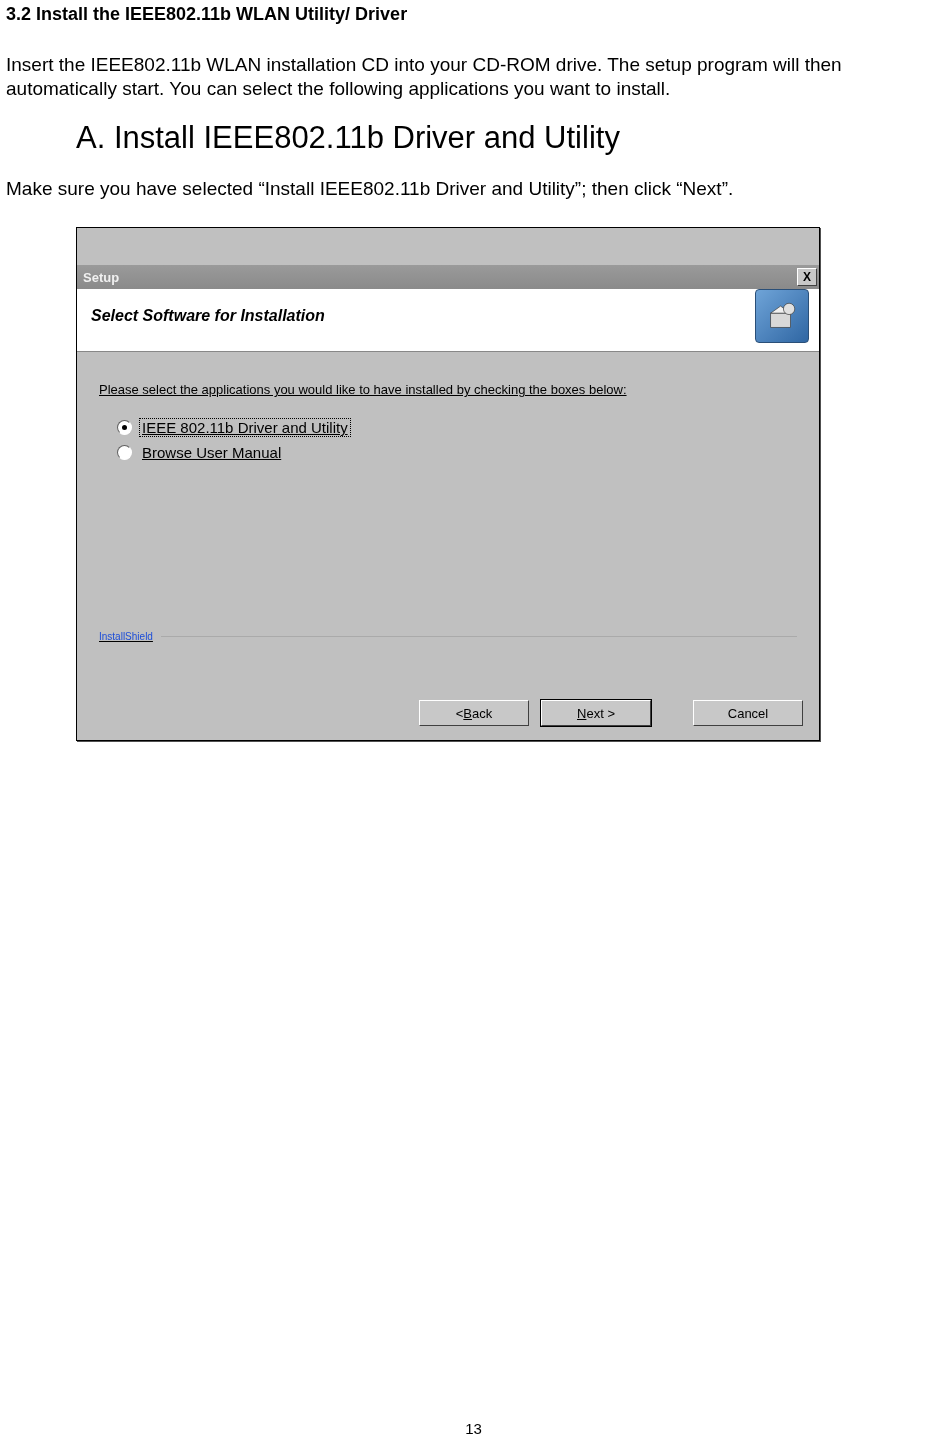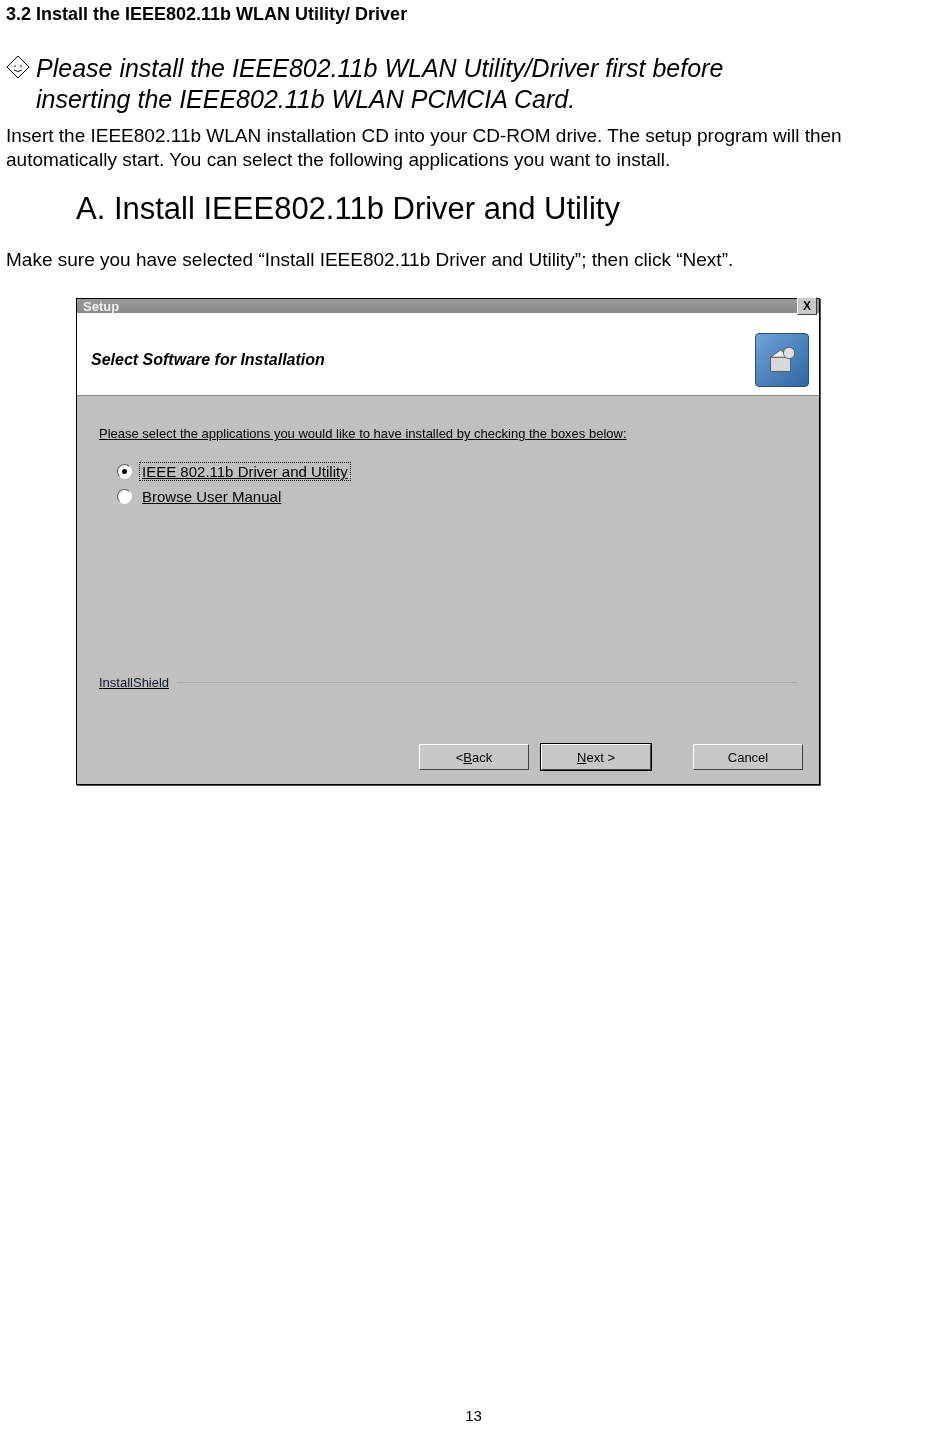--- a/index.html
+++ b/index.html
@@ -53,21 +53,21 @@
   .list {
     margin: 0 0 18px 70px;
   }
   .list-item {
     font-size: 31px;
     line-height: 1.25;
     margin-bottom: 20px;
   }
   .page-num {
     position: absolute;
-    bottom: 18px;
+    bottom: 5px;
     left: 0;
     right: 0;
     text-align: center;
     font-size: 15px;
     font-family: Arial, sans-serif;
   }
 
   
   .dialog-wrap {
     margin: 26px 0 0 70px;
@@ -79,23 +79,24 @@
     font-family: Tahoma, Arial, sans-serif;
     font-size: 13px;
     box-shadow: 1px 1px 0 #505050;
   }
   .titlebar {
     display: flex;
     align-items: center;
     justify-content: space-between;
     background: linear-gradient(#9a9a9a, #8a8a8a);
     color: #fff;
-    height: 14px;
+    height: 24px;
     padding: 0 2px 0 6px;
     font-size: 13px;
+    margin-top: 37px;
   }
   .titlebar .title {
     font-weight: bold;
     color: #f0f0f0;
   }
   .titlebar .close {
     width: 18px;
     height: 16px;
     background: #c8c8c8;
     border: 1px solid #404040;
@@ -105,21 +106,21 @@
     align-items: center;
     justify-content: center;
     font-weight: bold;
     font-size: 12px;
     color: #000;
     cursor: pointer;
   }
   .header-band {
     background: #ffffff;
     border-bottom: 1px solid #888;
-    padding: 20px 10px 8px 14px;
+    padding: 0 10px 8px 14px;
     display: flex;
     align-items: center;
     justify-content: space-between;
     height: 54px;
     box-sizing: content-box;
   }
   .header-band .heading {
     font-weight: bold;
     font-size: 16px;
     font-style: italic;
@@ -184,22 +185,22 @@
     outline: 1px dotted #000;
   }
 
   .brand-row {
     margin-top: 170px;
     display: flex;
     align-items: center;
     gap: 8px;
   }
   .brand-label {
-    color: #0f172a;
-    font-size: 13px;
+    color: #1d4ed8;
+    font-size: 10px;
   }
   .brand-line {
     flex: 1;
     border-top: 1px solid #aaa;
     height: 0;
   }
 
   .button-row {
     display: flex;
     justify-content: flex-end;
@@ -226,34 +227,20 @@
   .win-btn .ul { text-decoration: underline; }
   .btn-spacer { width: 18px; }
 </style>
 </head>
 <body>
 
 <div class="page">
 
   <h2 class="section-title">3.2 Install the IEEE802.11b WLAN Utility/ Driver</h2>
 
-  <div class="note-line">
-    <span class="note-icon">
-      <svg viewBox="0 0 24 24" width="24" height="24">
-        <polygon points="12,1 23,12 12,23 1,12" fill="none" stroke="#000" stroke-width="1"></polygon>
-        <circle cx="9" cy="11" r="0.8" fill="#000"></circle>
-        <circle cx="15" cy="11" r="0.8" fill="#000"></circle>
-        <path d="M8 15 q4 3 8 0" fill="none" stroke="#000" stroke-width="0.9"></path>
-      </svg>
-    </span>
-    <div class="note-text">
-      <span>Please install the IEEE802.11b WLAN Utility/Driver first before</span>
-      <span class="cont">inserting the IEEE802.11b WLAN PCMCIA Card.</span>
-    </div>
-  </div>
 
   <p class="para">Insert the IEEE802.11b WLAN installation CD into your CD-ROM drive. The setup program will then automatically start. You can select the following applications you want to install.</p>
 
   <div class="list">
     <div class="list-item">A. Install IEEE802.11b Driver and Utility</div>
   </div>
 
   <p class="para">Make sure you have selected “Install IEEE802.11b Driver and Utility”; then click “Next”.</p>
 
   <div class="dialog-wrap">

